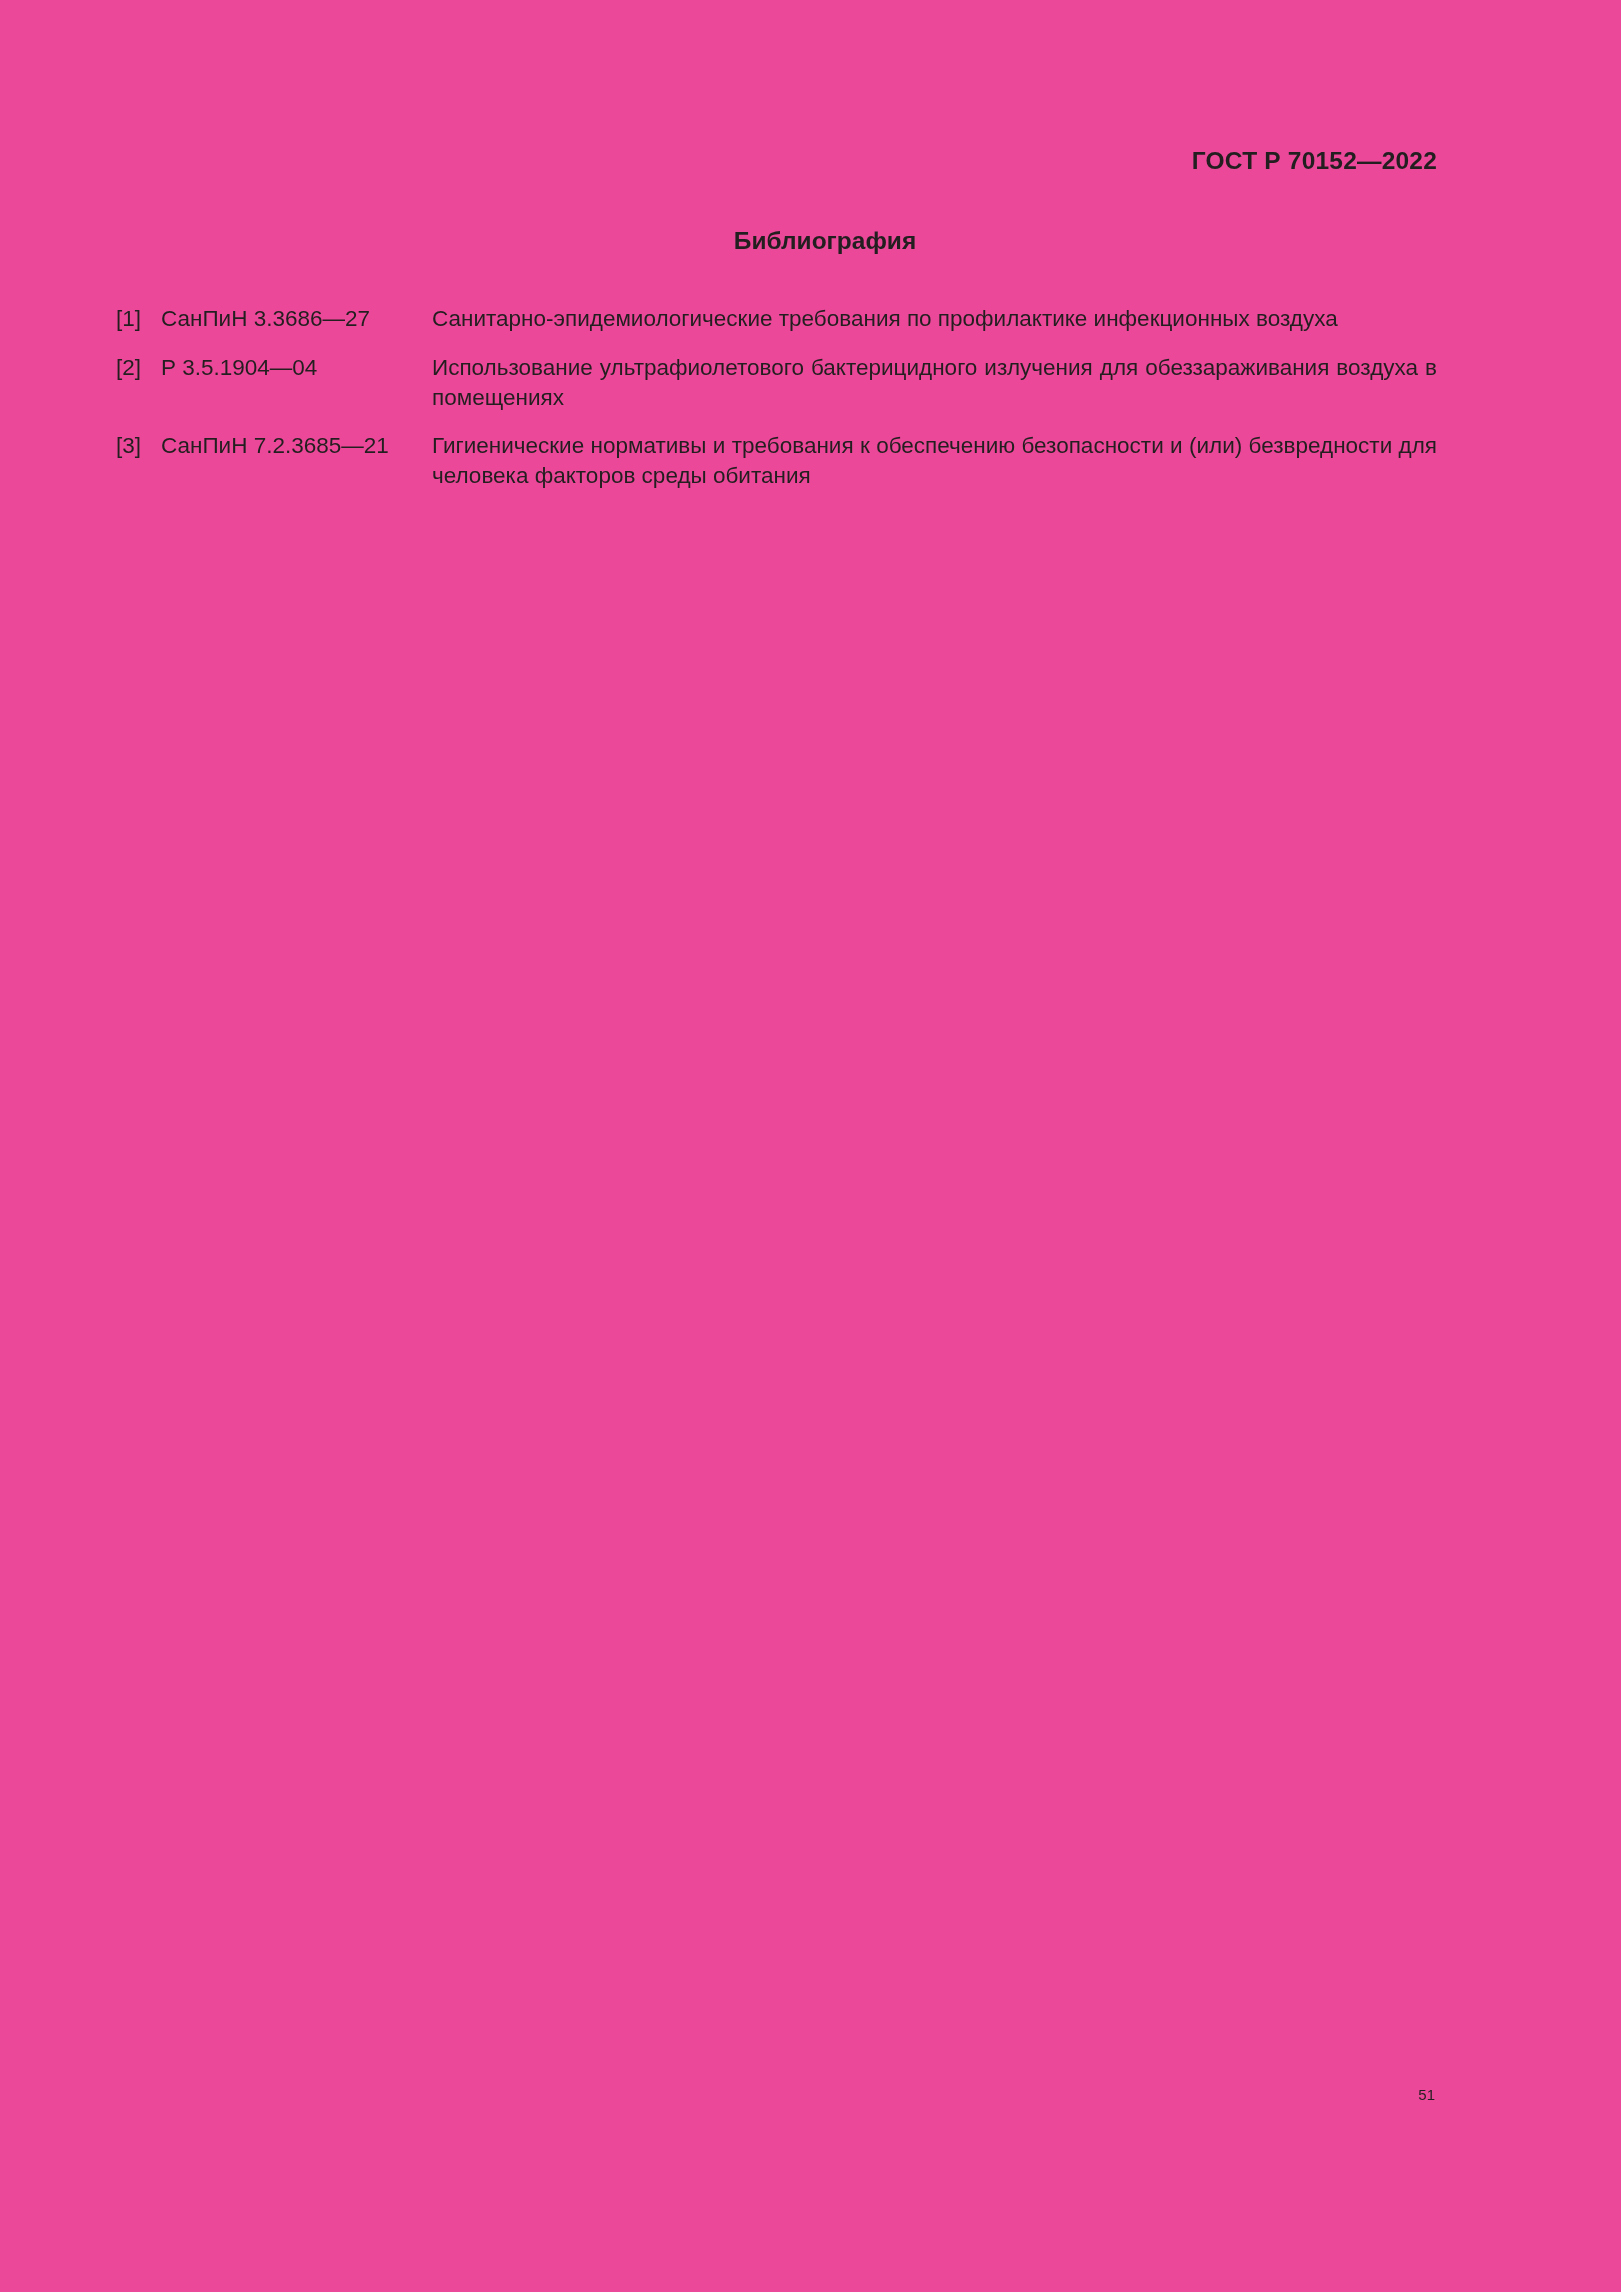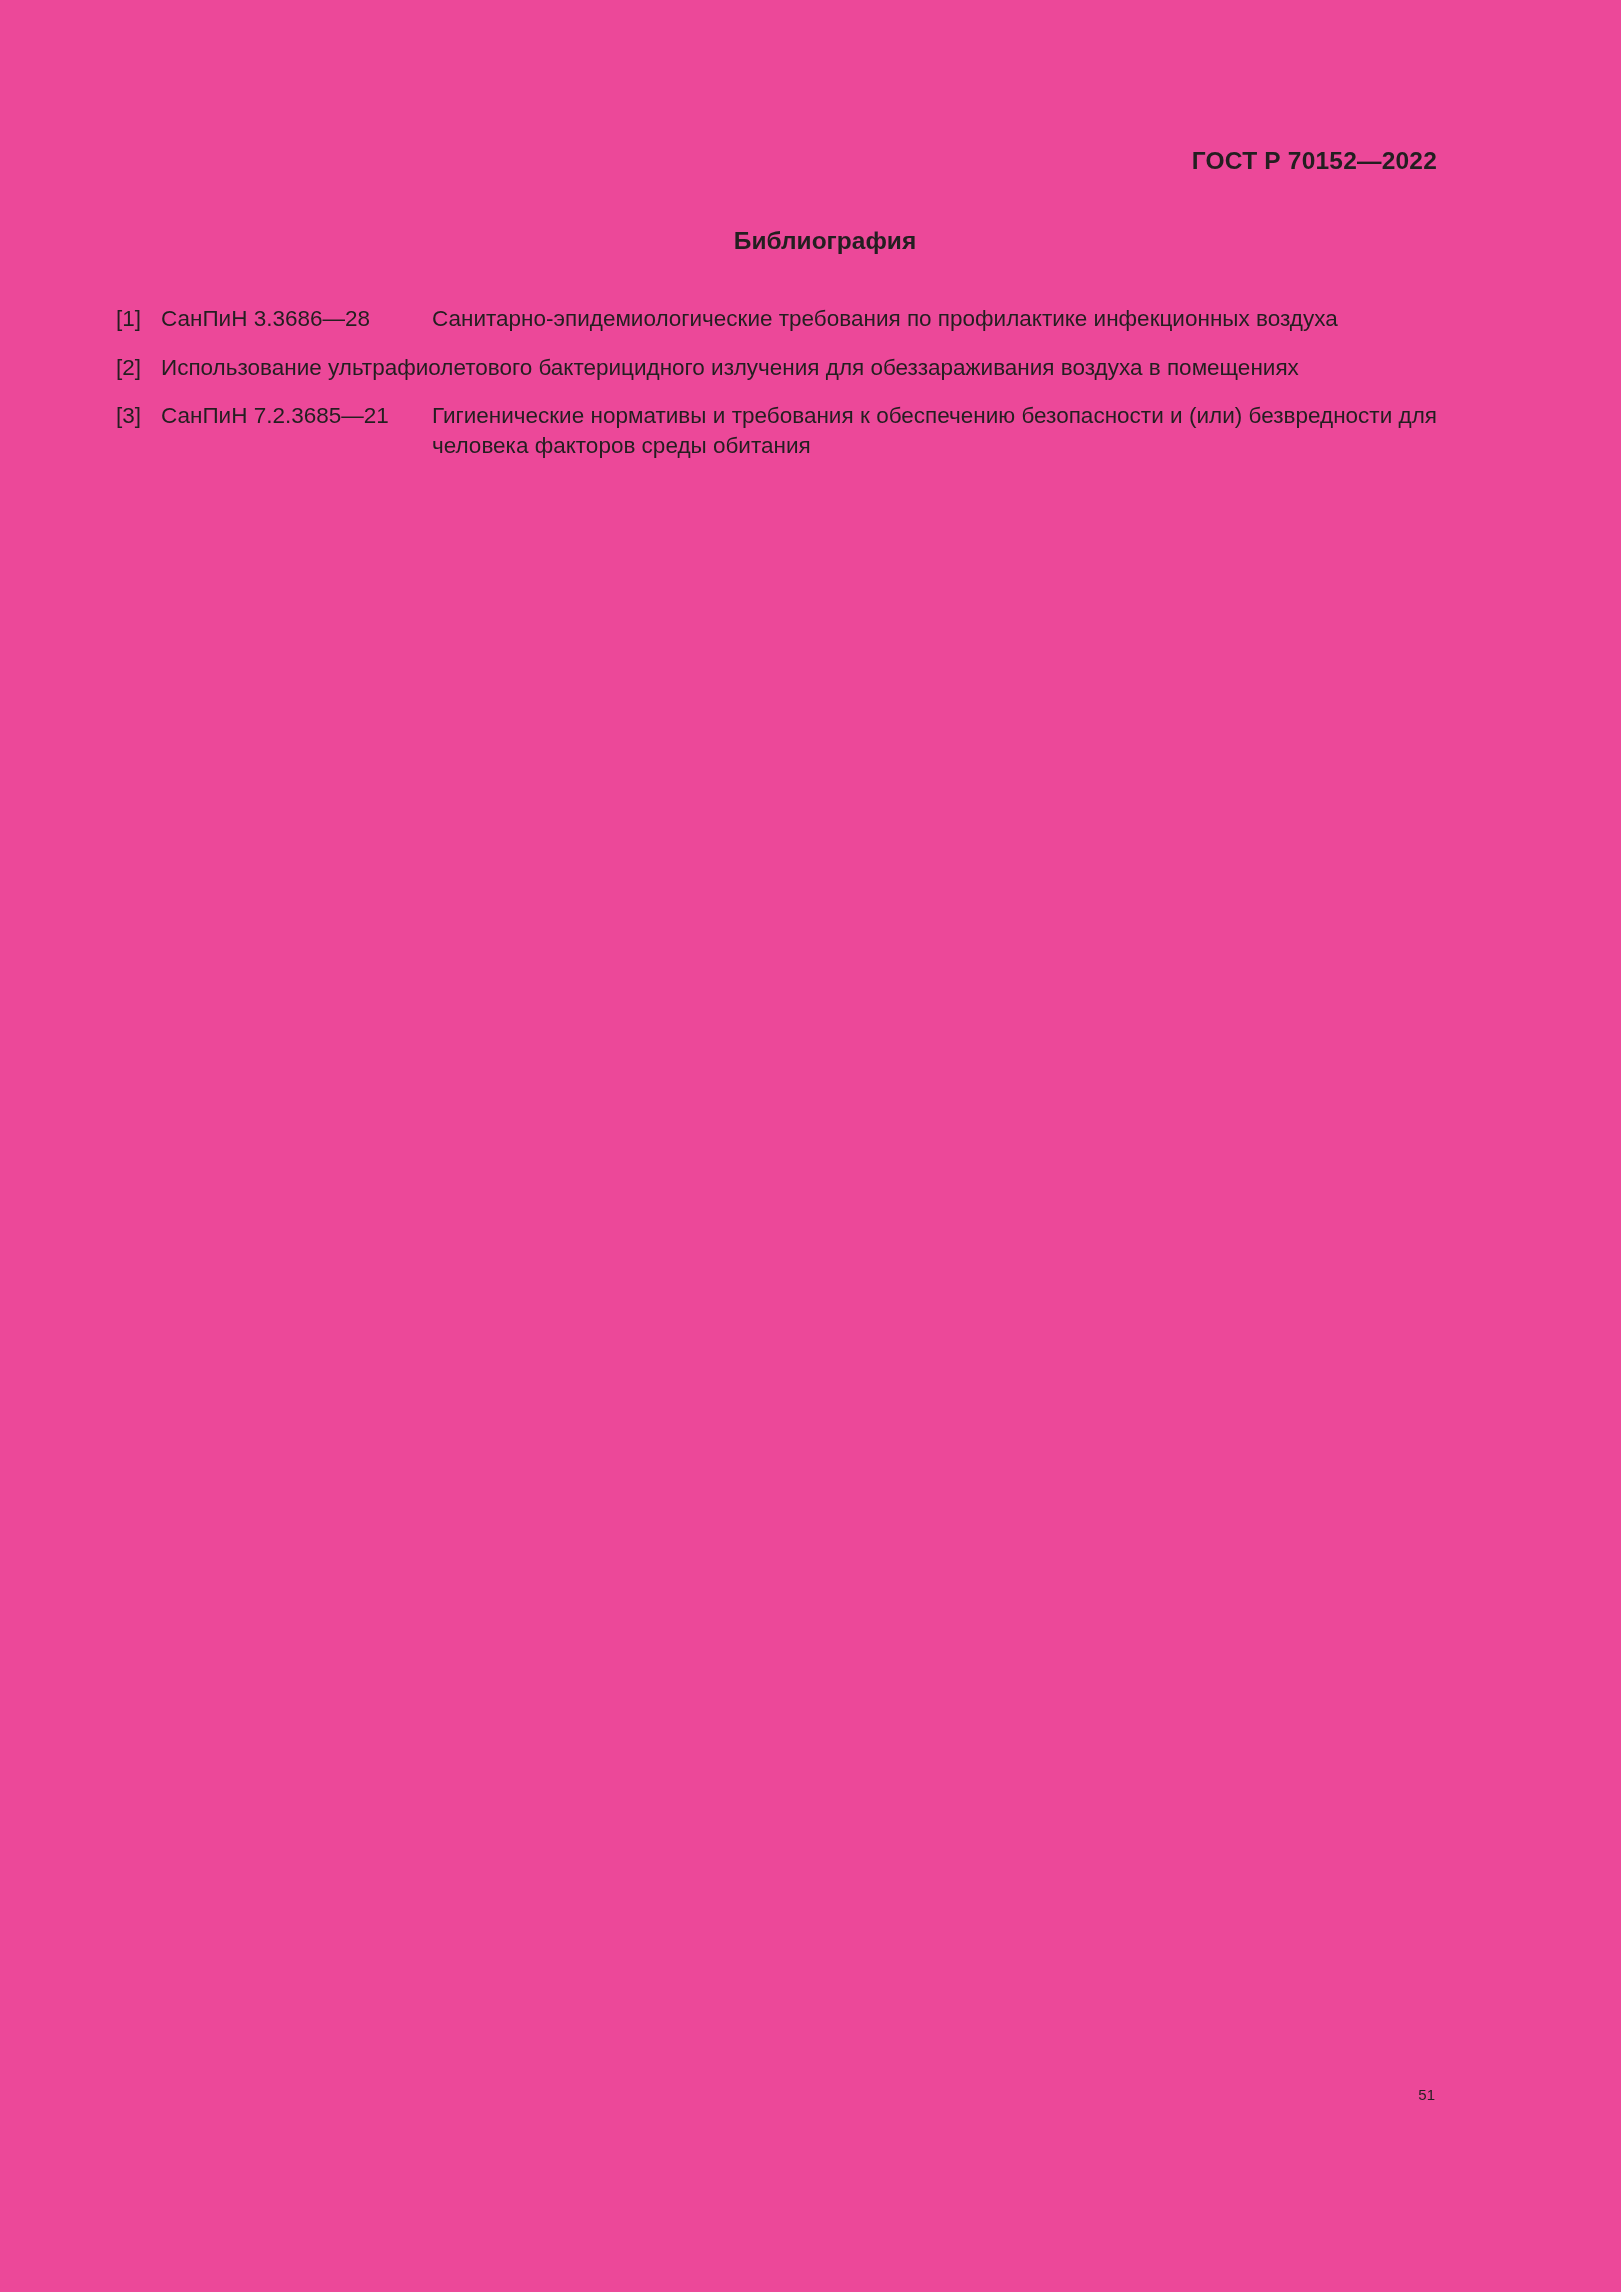--- a/index.html
+++ b/index.html
@@ -76,25 +76,26 @@
 <body>
 
 <div class="page">
   <div class="doc-code">ГОСТ Р 70152—2022</div>
 
   <div class="section-title">Библиография</div>
 
   <div class="bib-list">
     <div class="bib-entry">
       <span class="bib-num">[1]</span>
-      <span class="bib-code">СанПиН 3.3686—28</span>
+      <span class="bib-code">СанПиН 3.3686—27</span>
       <span class="bib-title">Санитарно-эпидемиологические требования по профилактике инфекционных воздуха</span>
     </div>
     <div class="bib-entry">
       <span class="bib-num">[2]</span>
+      <span class="bib-code">Р 3.5.1904—04</span>
       <span class="bib-title">Использование ультрафиолетового бактерицидного излучения для обеззараживания воздуха в помещениях</span>
     </div>
     <div class="bib-entry">
       <span class="bib-num">[3]</span>
       <span class="bib-code">СанПиН 7.2.3685—21</span>
       <span class="bib-title">Гигиенические нормативы и требования к обеспечению безопасности и (или) безвредности для человека факторов среды обитания</span>
     </div>
   </div>
 
   <div class="page-number">51</div>

